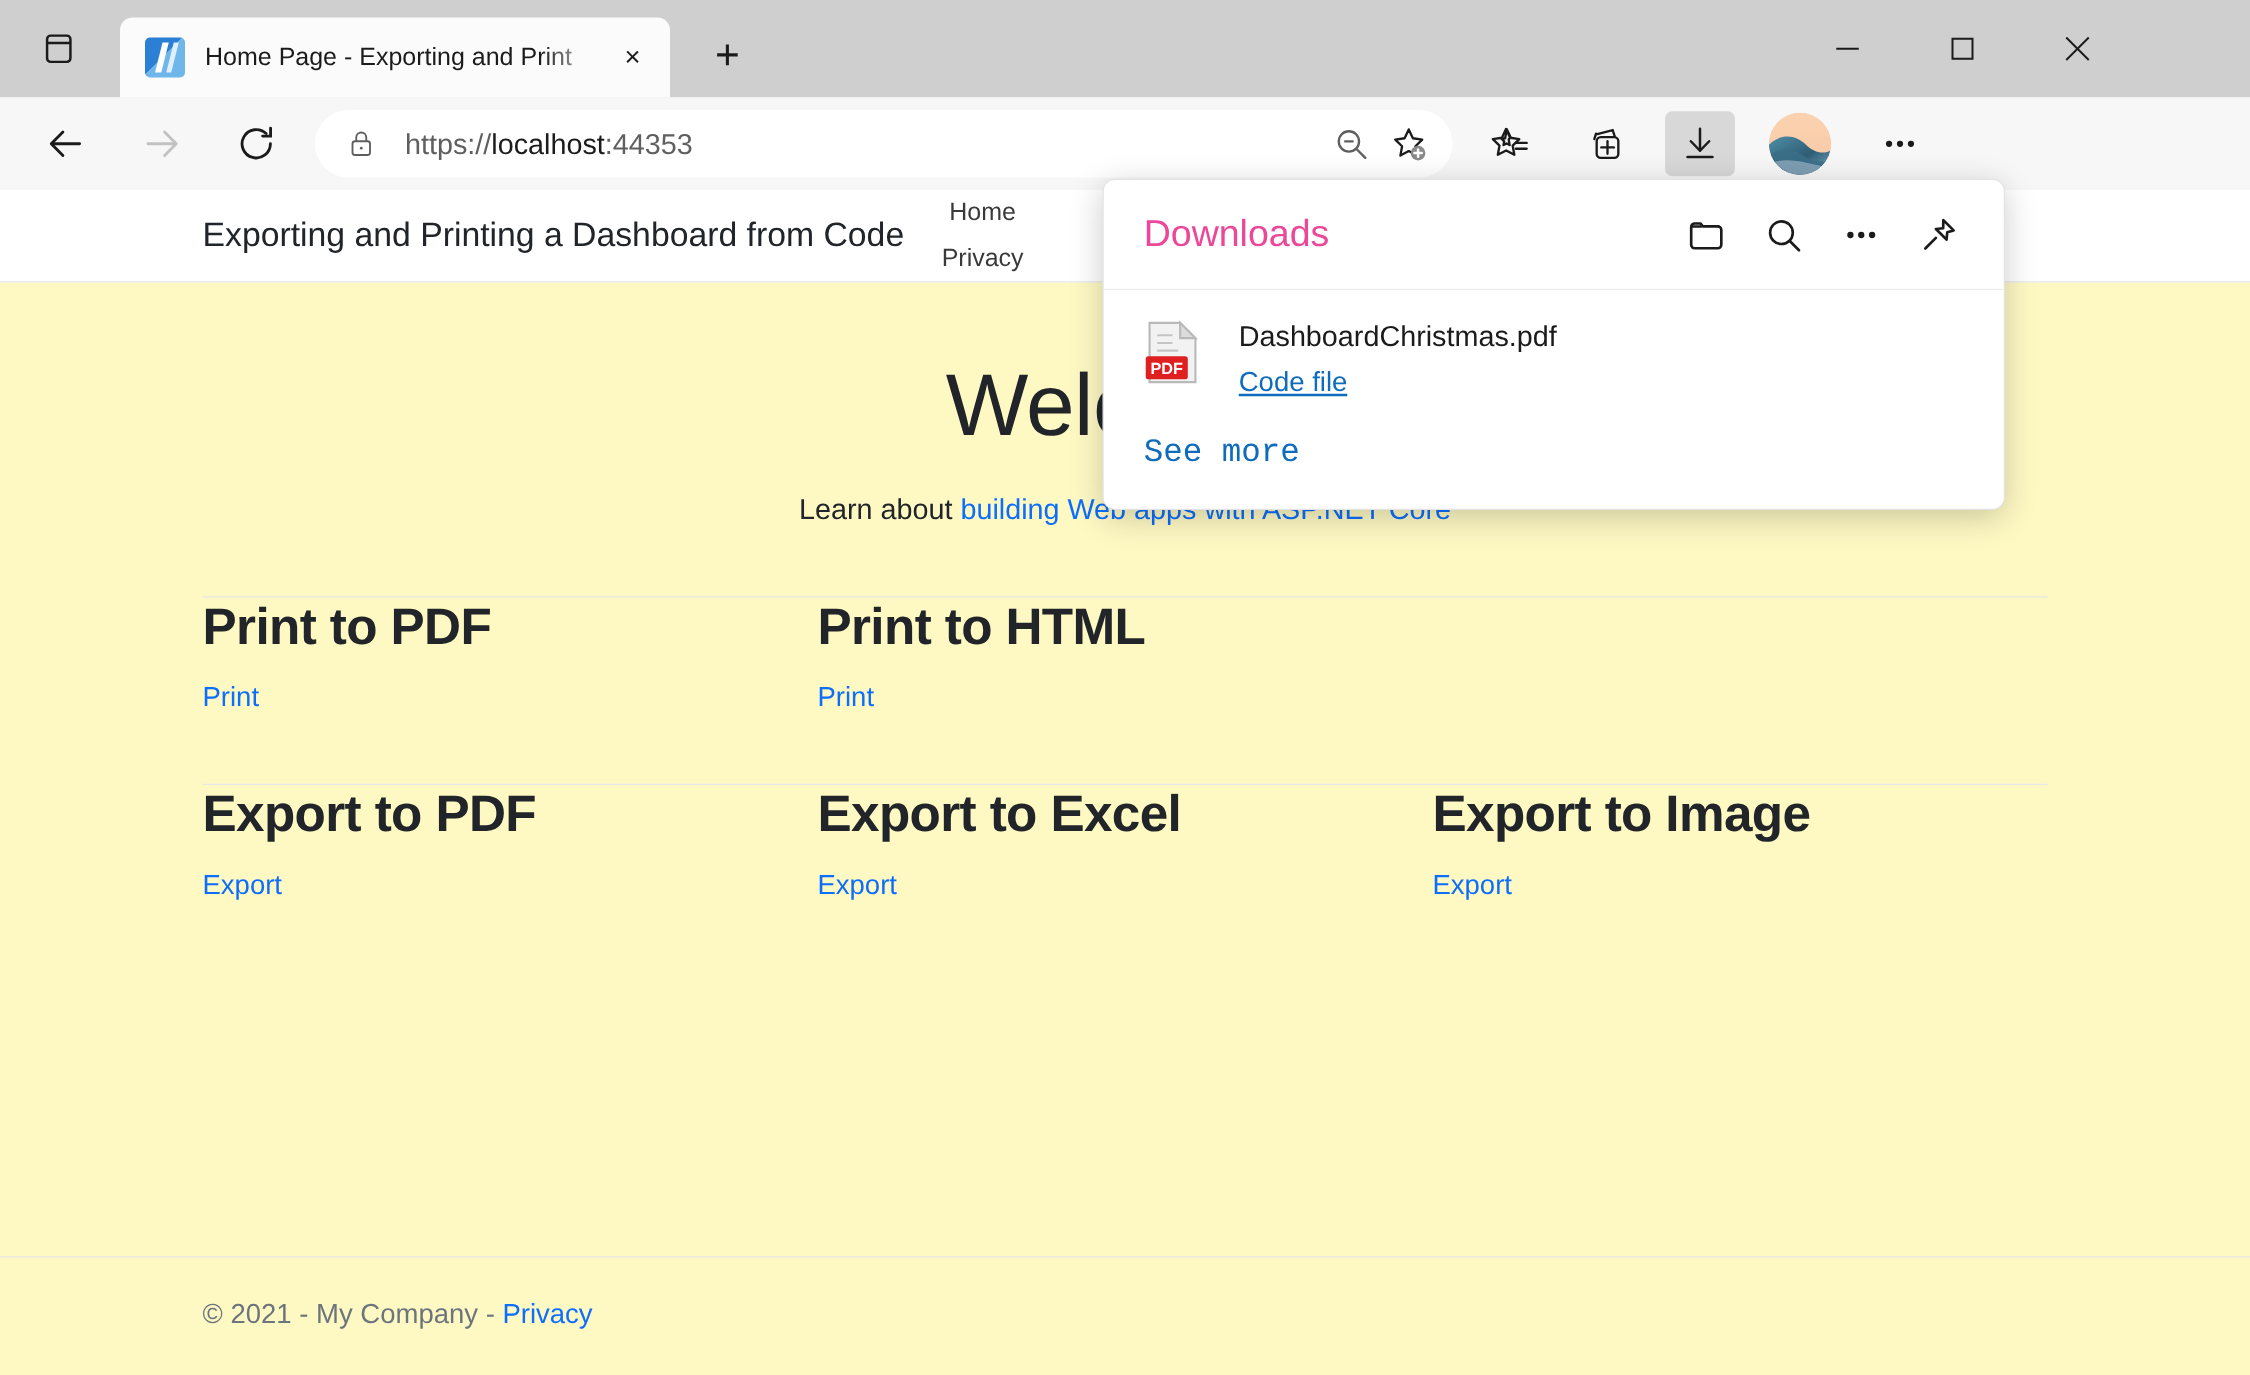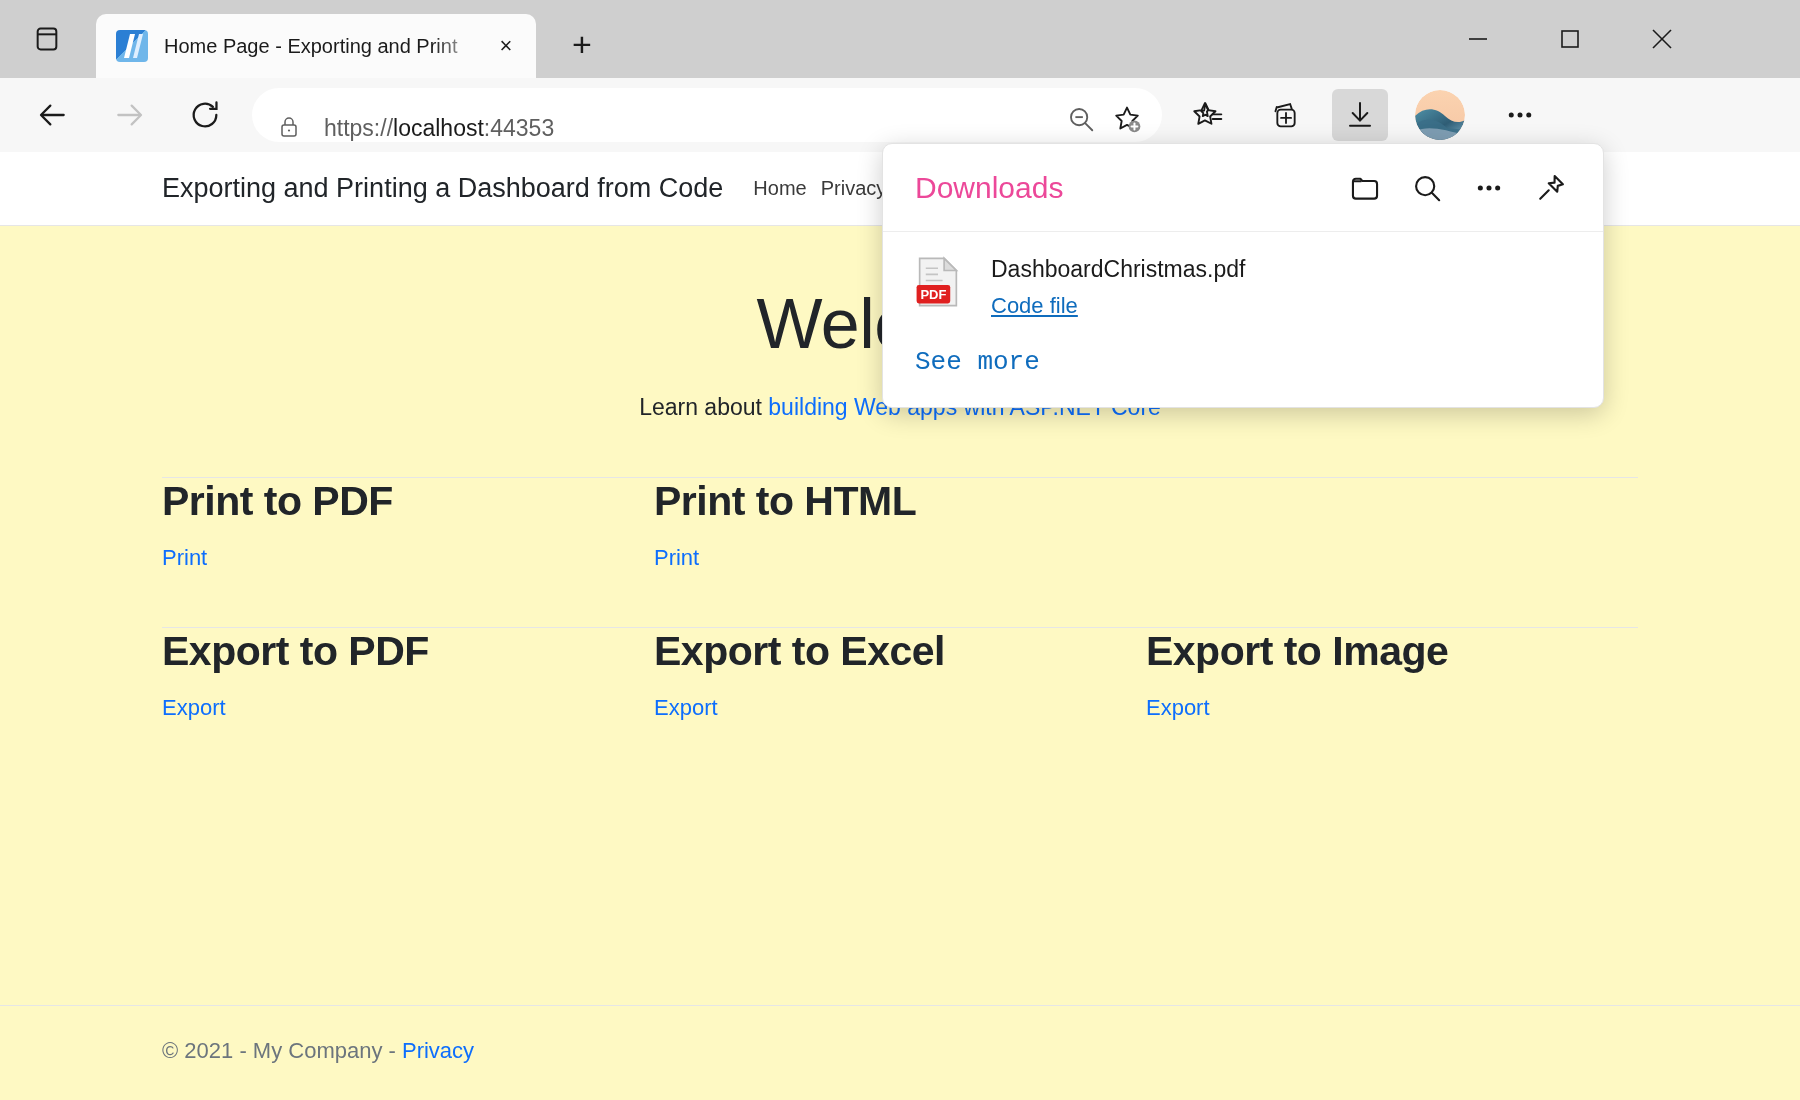--- a/index.html
+++ b/index.html
@@ -76,21 +76,21 @@
     display: flex; align-items: center; justify-content: center;
     border-radius: 6px; cursor: pointer;
   }
   .nav-back { left: 24px; }
   .nav-fwd  { left: 100px; }
   .nav-reload { left: 176px; }
 
   .omnibox {
     position: absolute; left: 252px; top: 10px; width: 910px; height: 54px;
     background: #ffffff; border-radius: 27px;
-    display: flex; align-items: flex-end; padding: 0 8px 0 22px;
+    display: flex; align-items: center; padding: 0 8px 0 22px;
     cursor: text;
   }
   .omnibox-lock { flex: 0 0 auto; width: 30px; height: 30px; display:flex; align-items:center; justify-content:center; }
   .omnibox-url {
     flex: 1 1 auto; margin-left: 20px; font-size: 23px; color: #5f5f5f;
     white-space: nowrap; overflow: hidden;
   }
   .omnibox-url b { color: #1b1b1b; font-weight: 400; }
   .omni-icon {
     flex: 0 0 auto; width: 46px; height: 46px;
@@ -118,21 +118,21 @@
   .page {
     position: absolute; left: 0; top: 152px; width: 1800px; height: 948px;
     background: #fef9c3; overflow: hidden;
   }
   .site-header {
     height: 74px; background: #ffffff;
     border-bottom: 1px solid #e6e6e6;
     display: flex; align-items: center; padding-left: 162px;
   }
   .brand { font-size: 27px; color: #212529; white-space: nowrap; }
-  .site-nav { display: flex; align-items: center; margin-left: 30px; gap: 14px; }
+  .site-nav { display: flex; align-items: center; margin-left: 30px; gap: 14px; flex-direction: column; }
   .site-nav a { font-size: 20px; color: #3a3a3a; text-decoration: none; cursor: pointer; }
 
   .hero {
     text-align: center; padding-top: 58px;
   }
   .hero h1 { font-size: 70px; font-weight: 300; color: #212529; letter-spacing: -0.5px; }
   .hero p { margin-top: 30px; font-size: 23px; color: #212529; }
   .hero p a { color: #0d6efd; text-decoration: none; cursor: pointer; }
 
   .divider {

